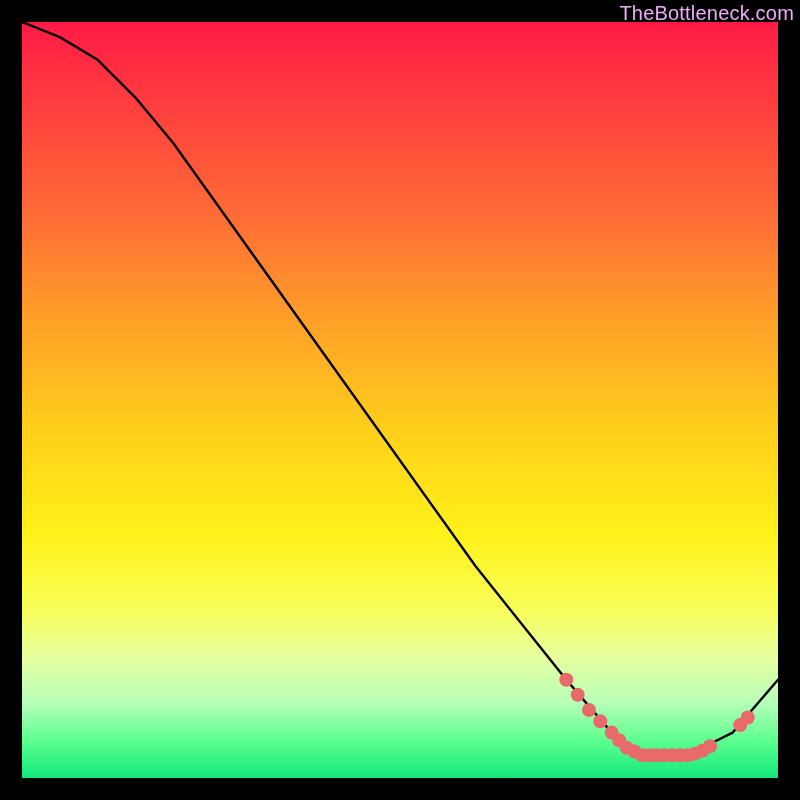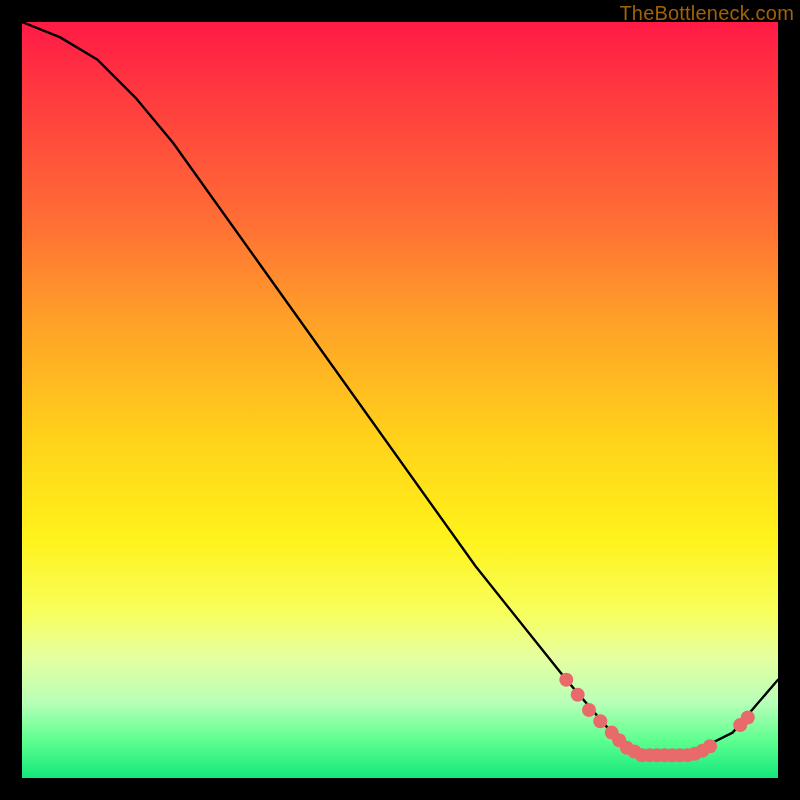--- a/index.html
+++ b/index.html
@@ -35,21 +35,21 @@
       #e6ffa0 84%,
       #b8ffb8 90%,
       #5eff90 95%,
       #14e77a 100%
     );
   }
   .watermark {
     position: absolute;
     top: 2px;
     right: 6px;
-    color: #a16207;
+    color: #f0abfc;
     font-size: 20px;
     font-weight: 500;
     letter-spacing: 0.2px;
     user-select: none;
   }
   svg.overlay {
     position: absolute;
     left: 0;
     top: 0;
     width: 756px;

